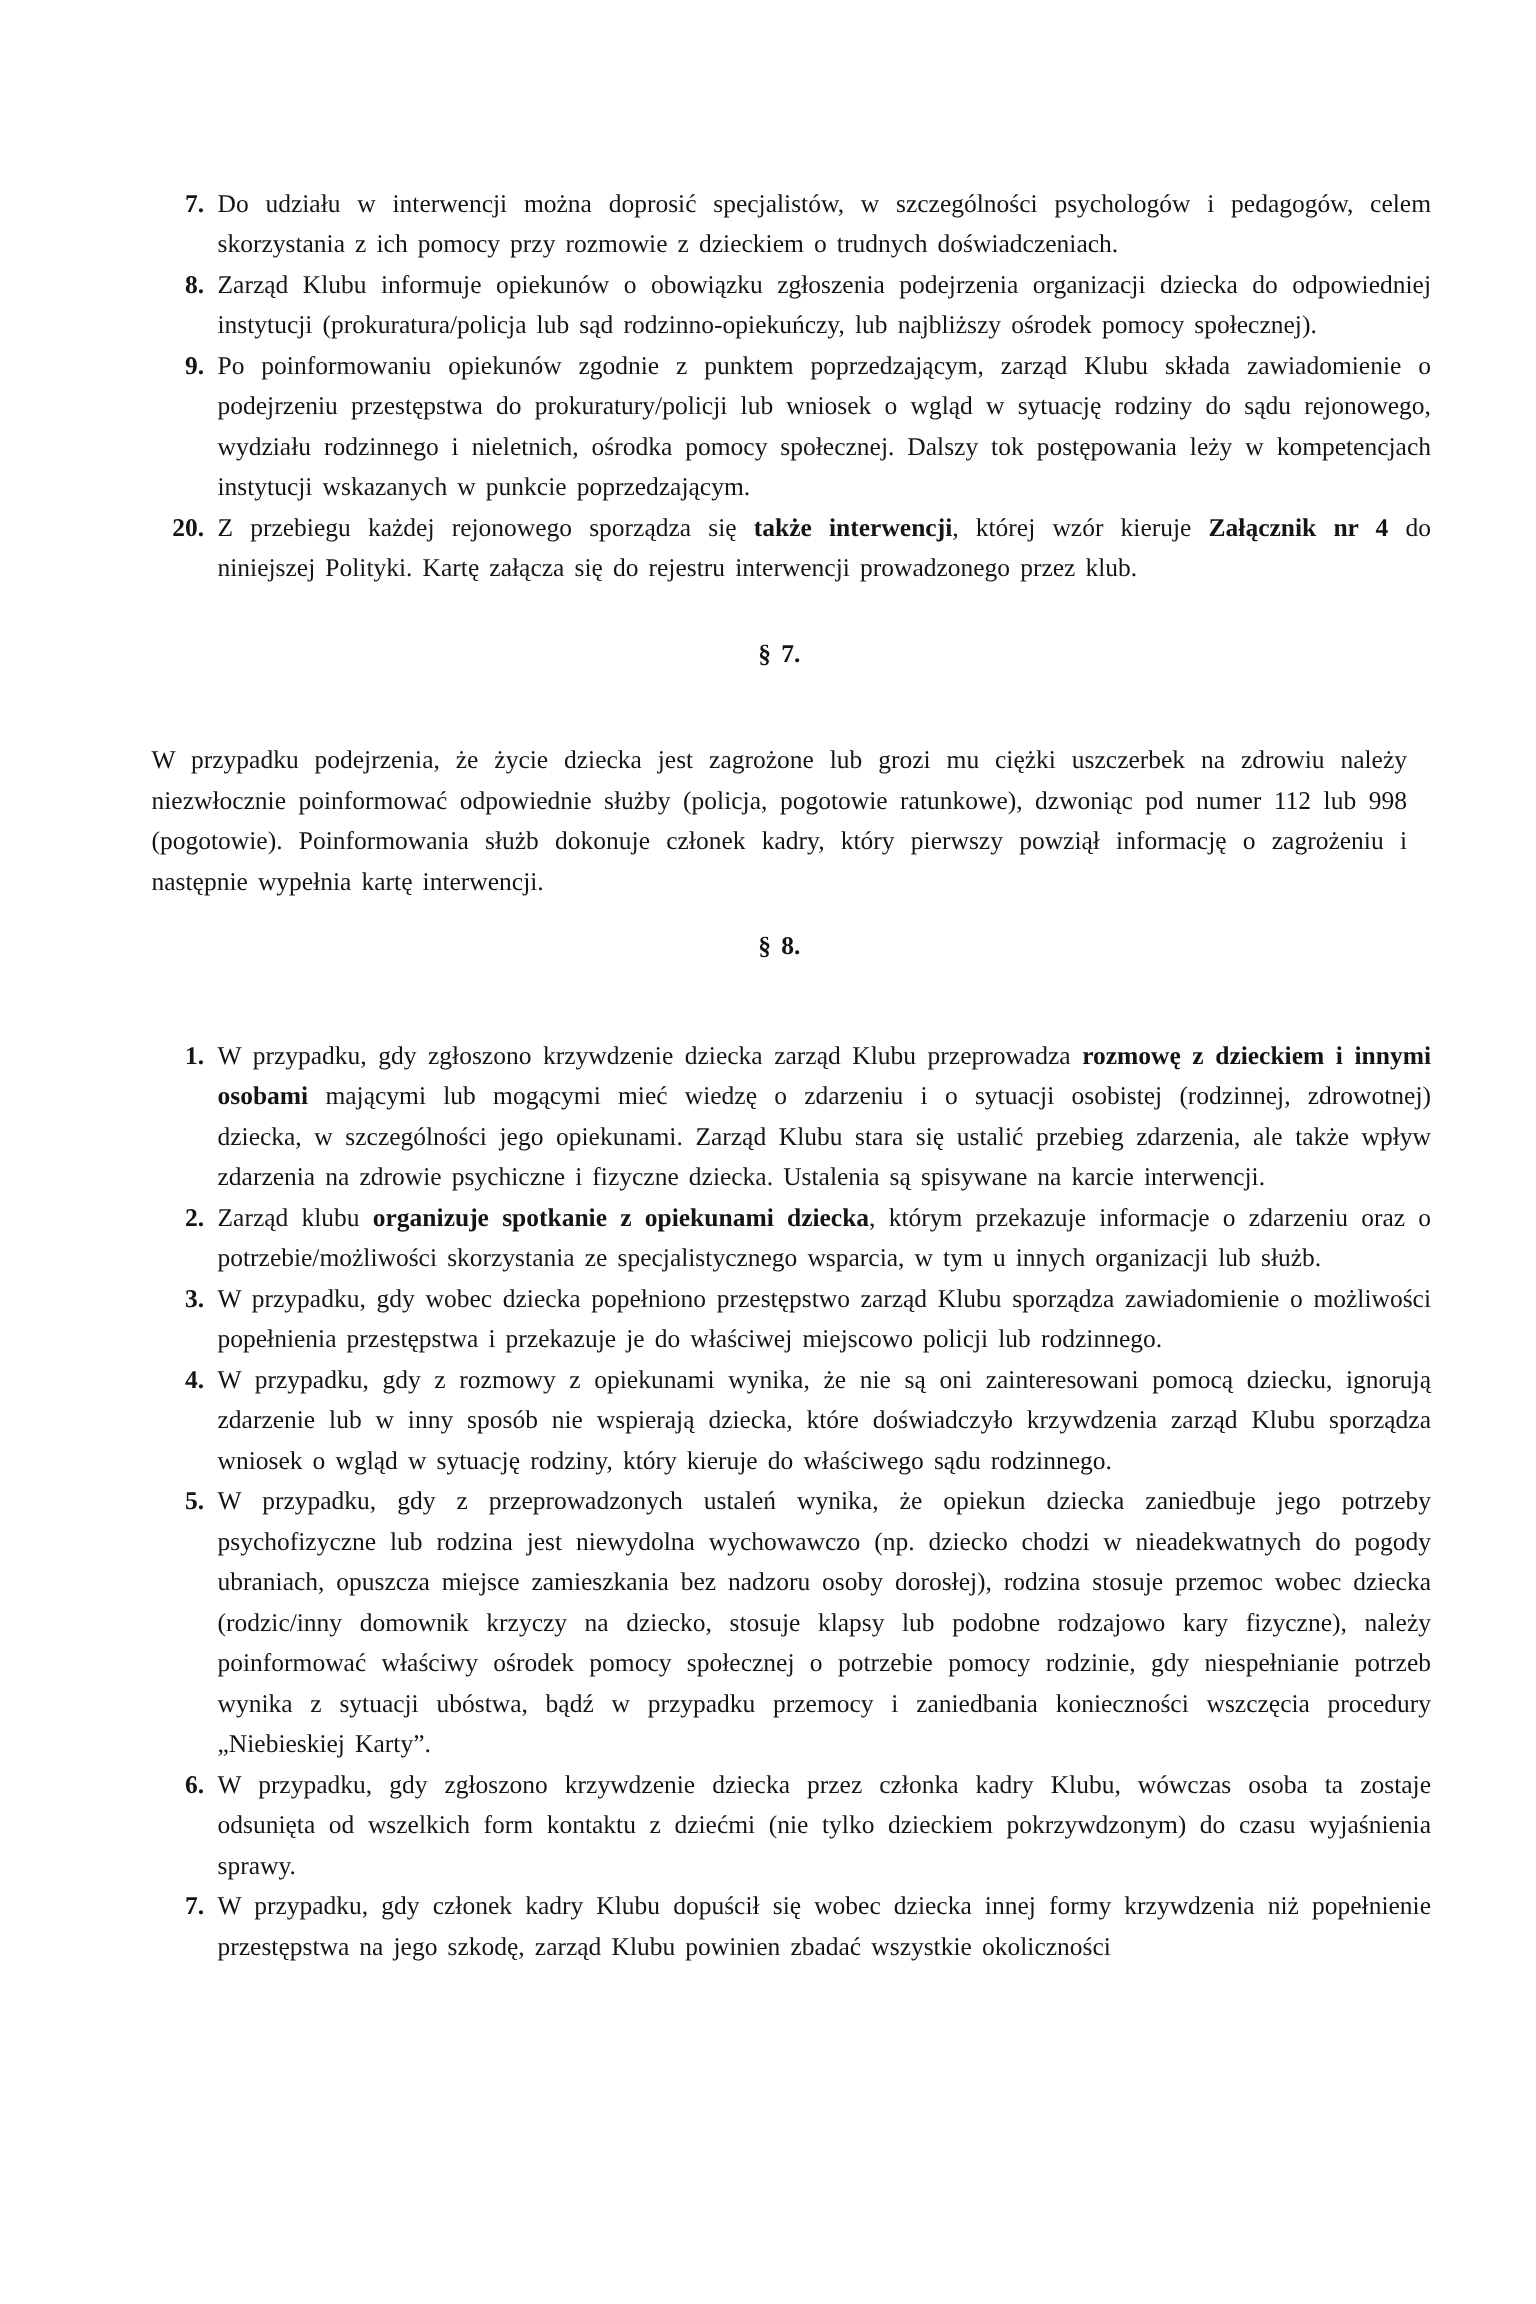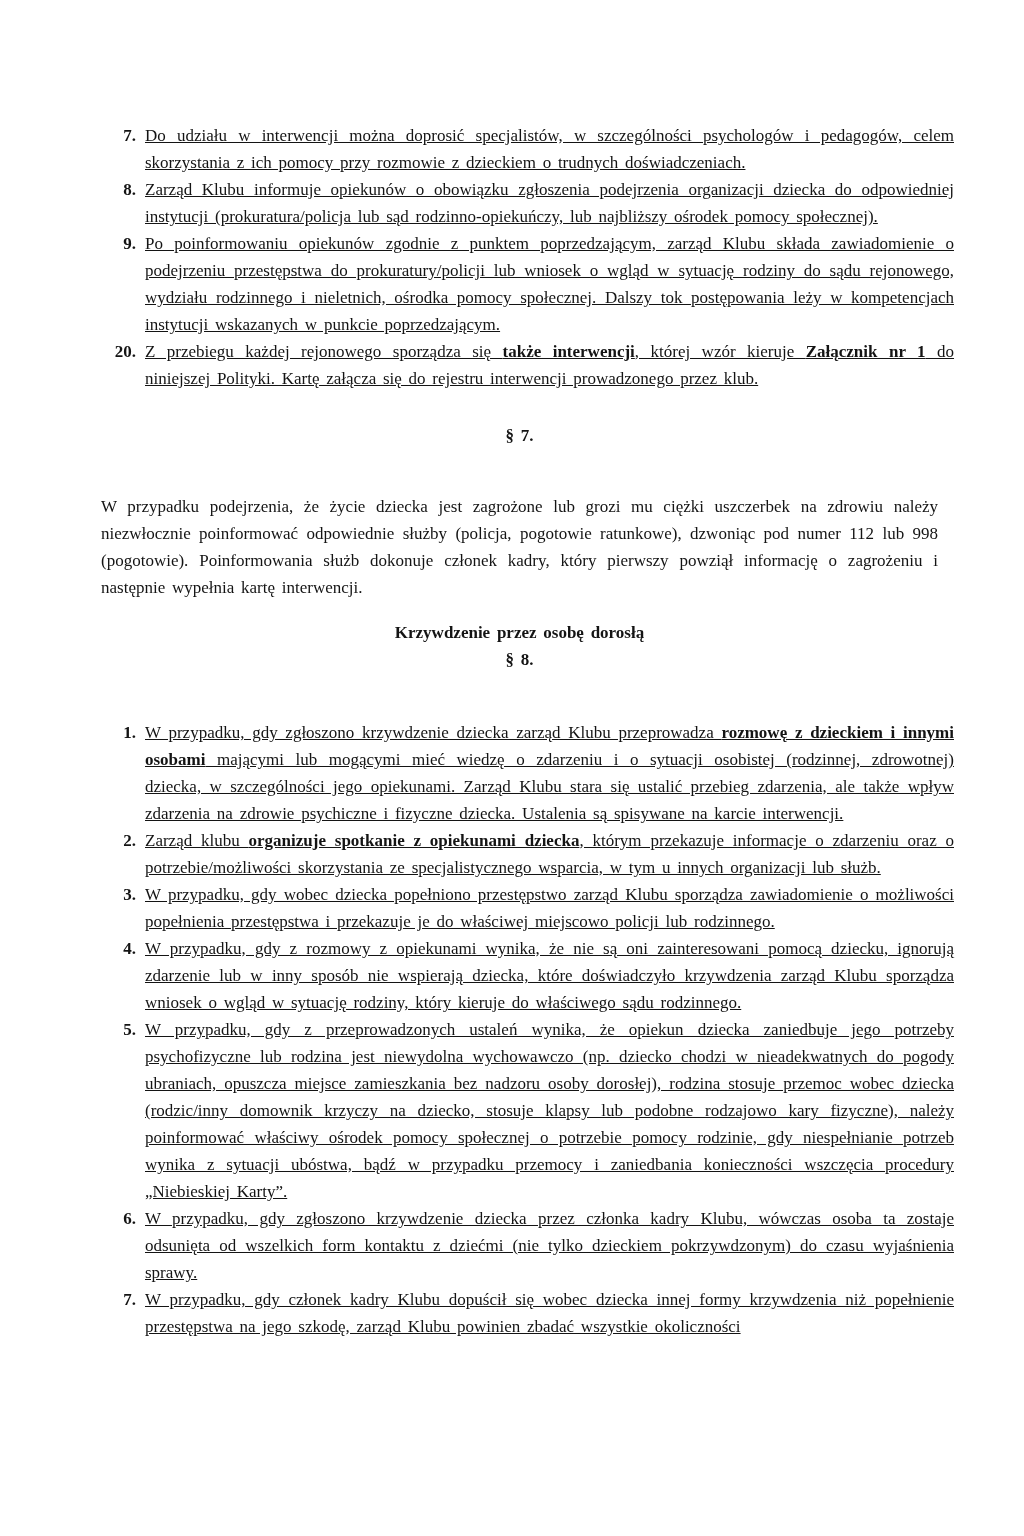--- a/index.html
+++ b/index.html
@@ -34,21 +34,20 @@
     flex: 0 0 60px;
     box-sizing: border-box;
     width: 60px;
     padding-right: 9px;
     text-align: right;
     font-weight: bold;
   }
   .item-text {
     flex: 1 1 auto;
     text-align: justify;
-    text-decoration: underline;
   }
   .item-text b { font-weight: bold; }
   .section-heading {
     text-align: center;
     font-weight: bold;
     font-size: 17px;
     line-height: 27px;
     margin: 0;
   }
   .heading-s7 { margin: 30px 0 44px 0; }
@@ -72,29 +71,28 @@
       <div class="list-item">
         <span class="item-number">8.</span>
         <span class="item-text"><span>Zarząd Klubu informuje opiekunów o obowiązku zgłoszenia podejrzenia organizacji dziecka do odpowiedniej instytucji (prokuratura/policja lub sąd rodzinno-opiekuńczy, lub najbliższy ośrodek pomocy społecznej).</span></span>
       </div>
       <div class="list-item">
         <span class="item-number">9.</span>
         <span class="item-text"><span>Po poinformowaniu opiekunów zgodnie z punktem poprzedzającym, zarząd Klubu składa zawiadomienie o podejrzeniu przestępstwa do prokuratury/policji lub wniosek o wgląd w sytuację rodziny do sądu rejonowego, wydziału rodzinnego i nieletnich, ośrodka pomocy społecznej. Dalszy tok postępowania leży w kompetencjach instytucji wskazanych w punkcie poprzedzającym.</span></span>
       </div>
       <div class="list-item">
         <span class="item-number">20.</span>
-        <span class="item-text"><span>Z przebiegu każdej rejonowego sporządza się </span><b>także interwencji</b><span>, której wzór kieruje </span><b>Załącznik nr 1</b><span> do niniejszej Polityki. Kartę załącza się do rejestru interwencji prowadzonego przez klub.</span></span>
+        <span class="item-text"><span>Z przebiegu każdej rejonowego sporządza się </span><b>także interwencji</b><span>, której wzór kieruje </span><b>Załącznik nr 4</b><span> do niniejszej Polityki. Kartę załącza się do rejestru interwencji prowadzonego przez klub.</span></span>
       </div>
     </div>
 
   <h3 class="section-heading heading-s7">§ 7.</h3>
 
   <p class="para">W przypadku podejrzenia, że życie dziecka jest zagrożone lub grozi mu ciężki uszczerbek na zdrowiu należy niezwłocznie poinformować odpowiednie służby (policja, pogotowie ratunkowe), dzwoniąc pod numer 112 lub 998 (pogotowie). Poinformowania służb dokonuje członek kadry, który pierwszy powziął informację o zagrożeniu i następnie wypełnia kartę interwencji.</p>
 
-  <h3 class="section-heading heading-chapter">Krzywdzenie przez osobę dorosłą</h3>
 
   <h3 class="section-heading heading-s8">§ 8.</h3>
 
   <div class="num-list">
       <div class="list-item">
         <span class="item-number">1.</span>
         <span class="item-text"><span>W przypadku, gdy zgłoszono krzywdzenie dziecka zarząd Klubu przeprowadza </span><b>rozmowę z dzieckiem i innymi osobami</b><span> mającymi lub mogącymi mieć wiedzę o zdarzeniu i o sytuacji osobistej (rodzinnej, zdrowotnej) dziecka, w szczególności jego opiekunami. Zarząd Klubu stara się ustalić przebieg zdarzenia, ale także wpływ zdarzenia na zdrowie psychiczne i fizyczne dziecka. Ustalenia są spisywane na karcie interwencji.</span></span>
       </div>
       <div class="list-item">
         <span class="item-number">2.</span>

